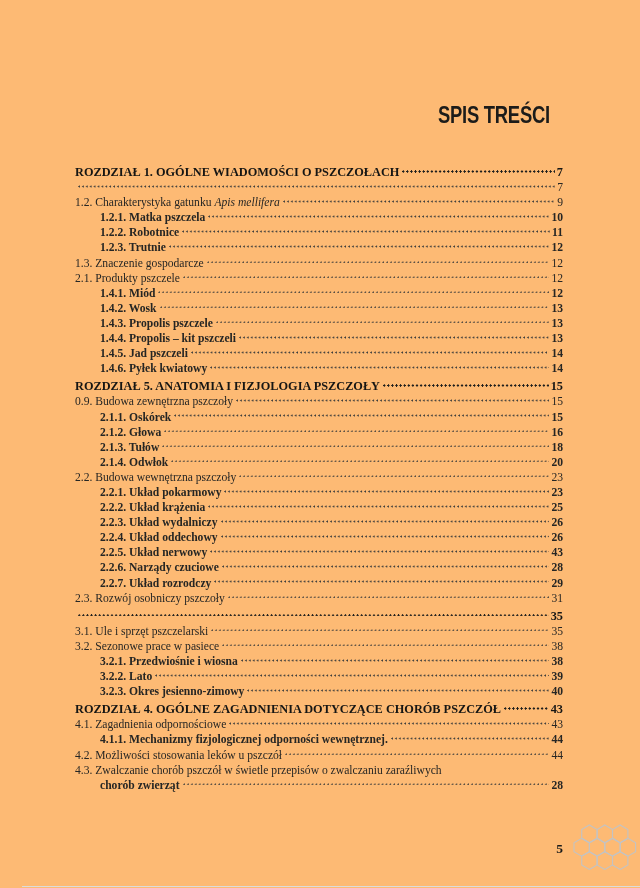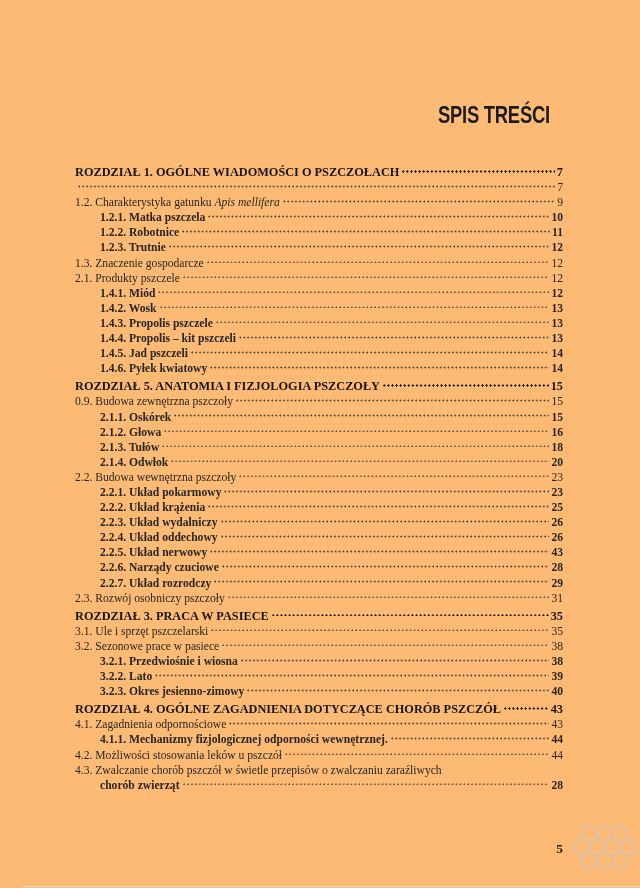--- a/index.html
+++ b/index.html
@@ -226,21 +226,20 @@
         <span class="lbl">2.2.7. Układ rozrodczy</span>
         <span class="dots"></span>
         <span class="pg">29</span>
       </div>
       <div class="row">
         <span class="lbl">2.3. Rozwój osobniczy pszczoły</span>
         <span class="dots"></span>
         <span class="pg">31</span>
       </div>
       <div class="row chapter">
-        <span class="lbl">ROZDZIAŁ 3. PRACA W PASIECE</span>
         <span class="dots"></span>
         <span class="pg">35</span>
       </div>
       <div class="row">
         <span class="lbl">3.1. Ule i sprzęt pszczelarski</span>
         <span class="dots"></span>
         <span class="pg">35</span>
       </div>
       <div class="row">
         <span class="lbl">3.2. Sezonowe prace w pasiece</span>

